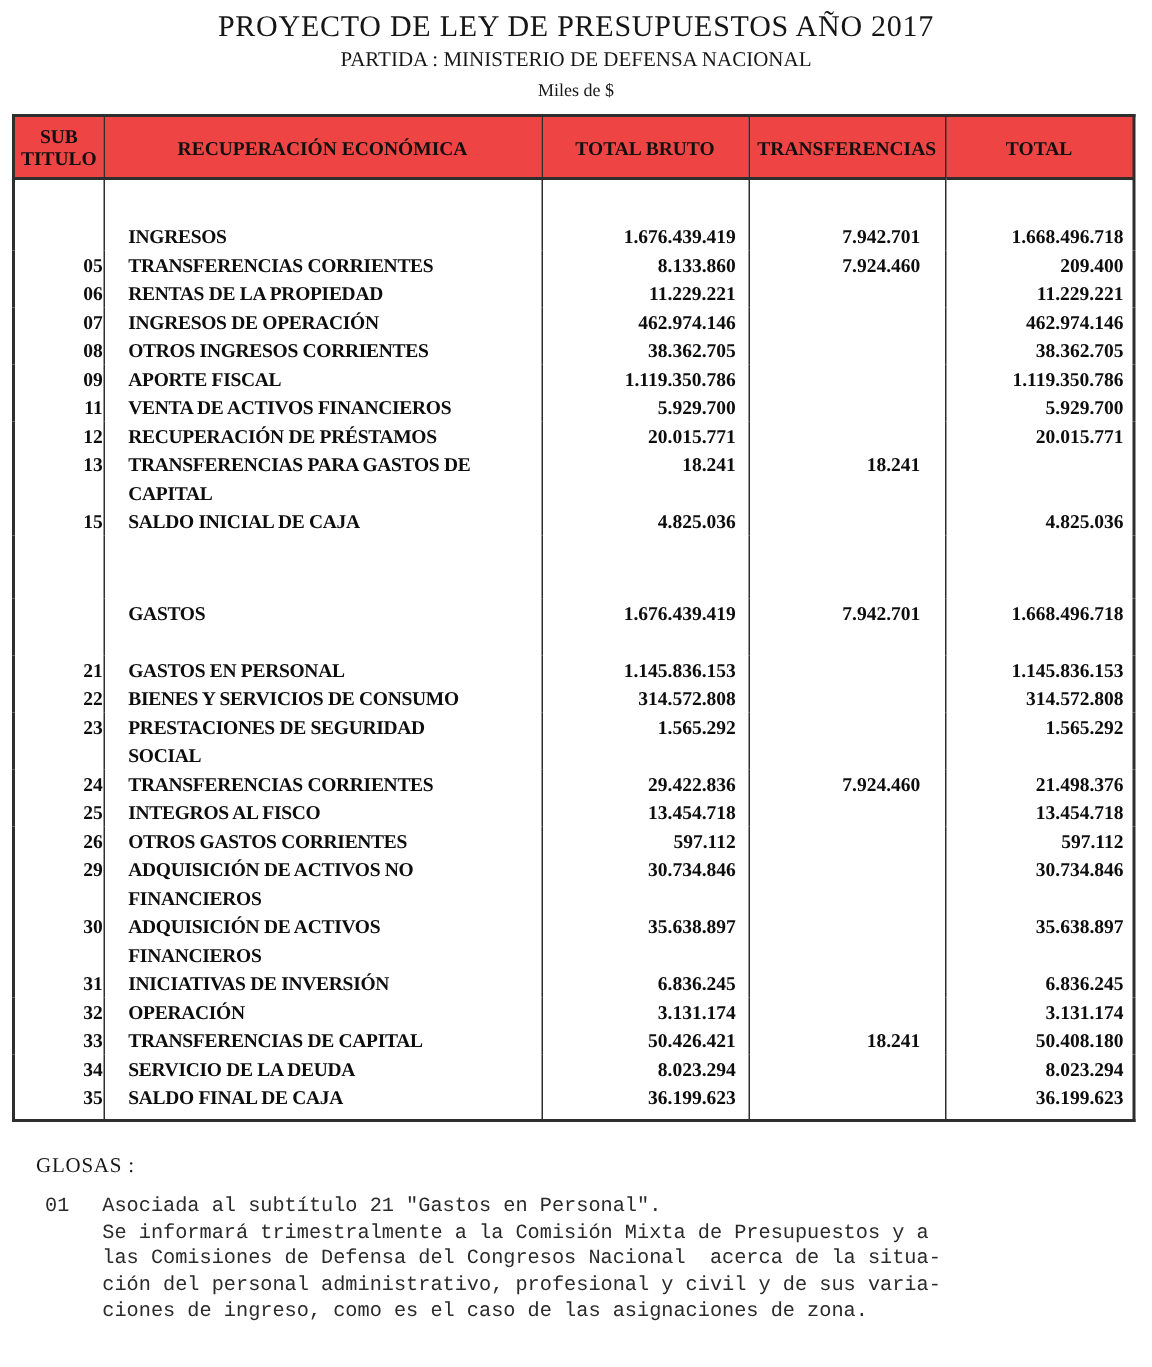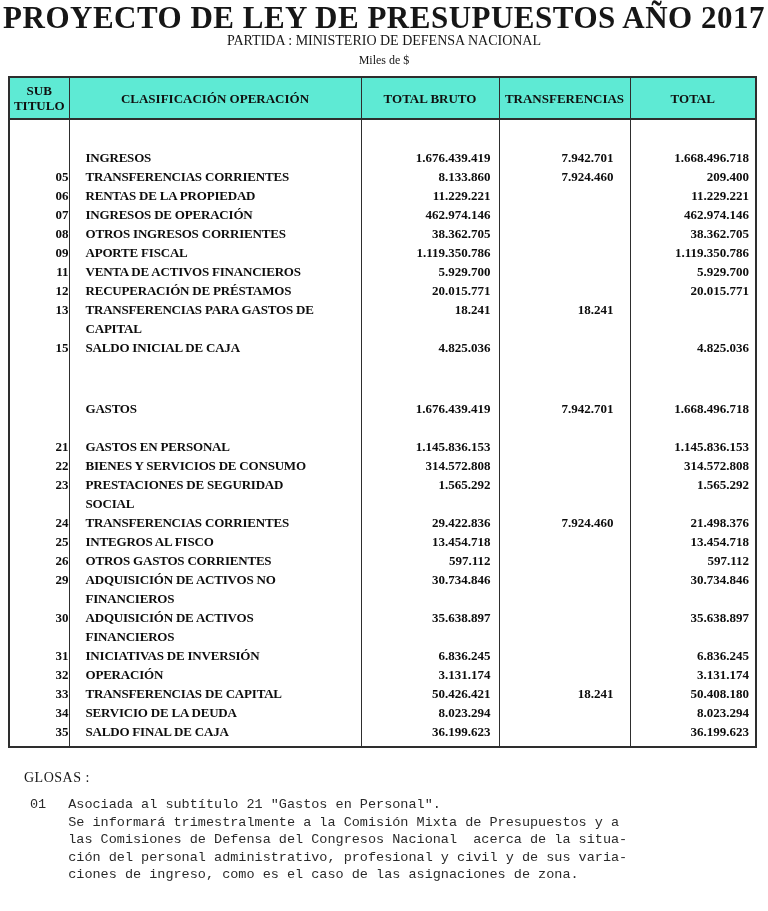--- a/index.html
+++ b/index.html
@@ -10,22 +10,22 @@
     height: 911px;
     font-family: "Liberation Serif", "DejaVu Serif", serif;
     color: #111111;
     overflow: hidden;
   }
   .doc-header {
     text-align: center;
     padding-top: 5px;
   }
   .doc-title {
-    font-size: 31px;
-    font-weight: 700;
+    font-size: 20px;
+    font-weight: 400;
     letter-spacing: 0.5px;
     line-height: 26px;
     color: #161616;
   }
   .doc-subtitle {
     font-size: 14px;
     font-weight: 400;
     line-height: 17px;
     margin-top: 1px;
     color: #161616;
@@ -42,21 +42,21 @@
     width: 747px;
     margin: 9px 13px 0 8px;
     border: 2px solid #2e2e2e;
   }
   col.c1 { width: 60px; }
   col.c2 { width: 292px; }
   col.c3 { width: 138px; }
   col.c4 { width: 131px; }
   col.c5 { width: 126px; }
   thead th {
-    background: #5eead4;
+    background: #ef4444;
     border: 1px solid #2e2e2e;
     border-bottom: 2px solid #2e2e2e;
     font-weight: 700;
     font-size: 13px;
     line-height: 15px;
     height: 40px;
     text-align: center;
     vertical-align: middle;
     white-space: pre-line;
     padding: 0 1px;
@@ -129,21 +129,21 @@
     <col class="c1">
       <col class="c2">
       <col class="c3">
       <col class="c4">
       <col class="c5">
   </colgroup>
   <thead>
     <tr>
       <th>SUB
 TITULO</th>
-      <th>CLASIFICACIÓN OPERACIÓN</th>
+      <th>RECUPERACIÓN ECONÓMICA</th>
       <th>TOTAL BRUTO</th>
       <th>TRANSFERENCIAS</th>
       <th>TOTAL</th>
     </tr>
   </thead>
   <tbody>
       <tr class="spacer spacer-lg">
     <td class="cell-sub"></td>
     <td class="cell-label"></td>
     <td class="cell-bruto"></td>

